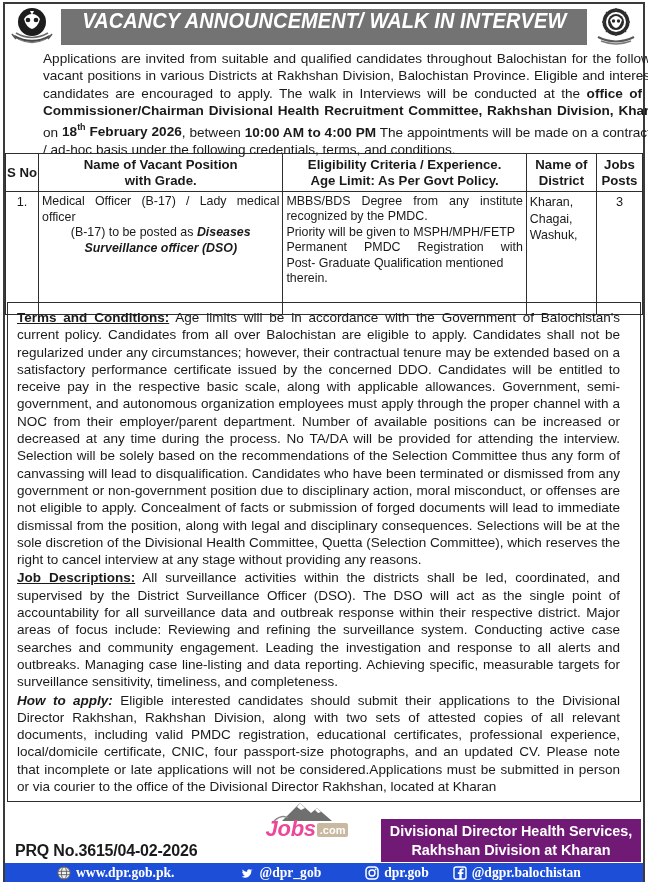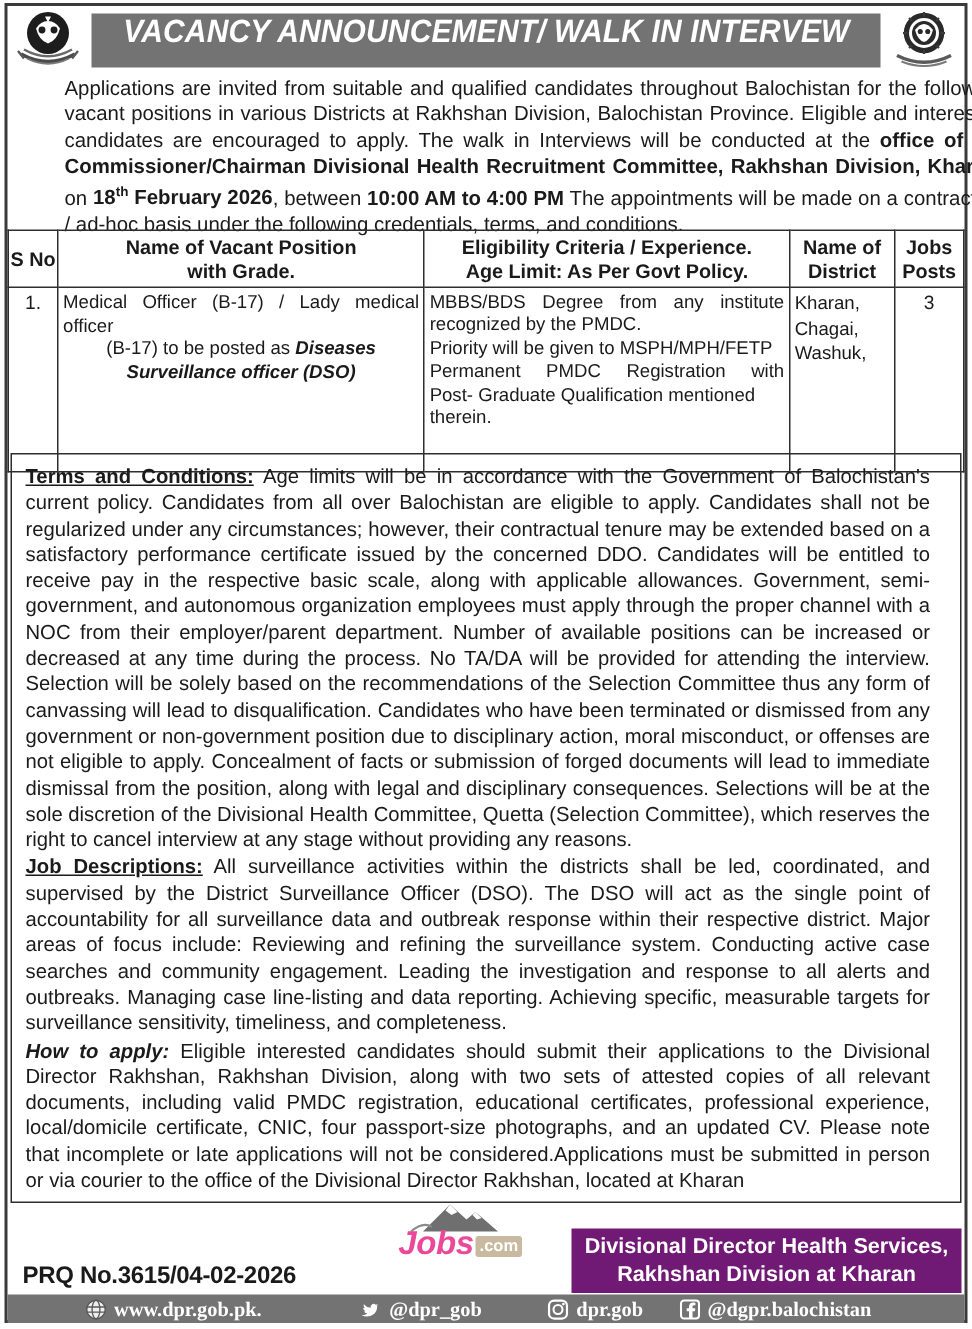--- a/index.html
+++ b/index.html
@@ -230,21 +230,21 @@
     font-weight: bold;
     letter-spacing: -0.2px;
   }
 
   .social-bar {
     position: absolute;
     left: 5px;
     top: 863px;
     width: 638px;
     height: 19px;
-    background: #737373;
+    background: #1d4ed8;
     display: flex;
     align-items: center;
     color: #ffffff;
     font-family: "Liberation Serif", serif;
     font-weight: bold;
     font-size: 13.6px;
   }
   .soc {
     display: flex;
     align-items: center;

